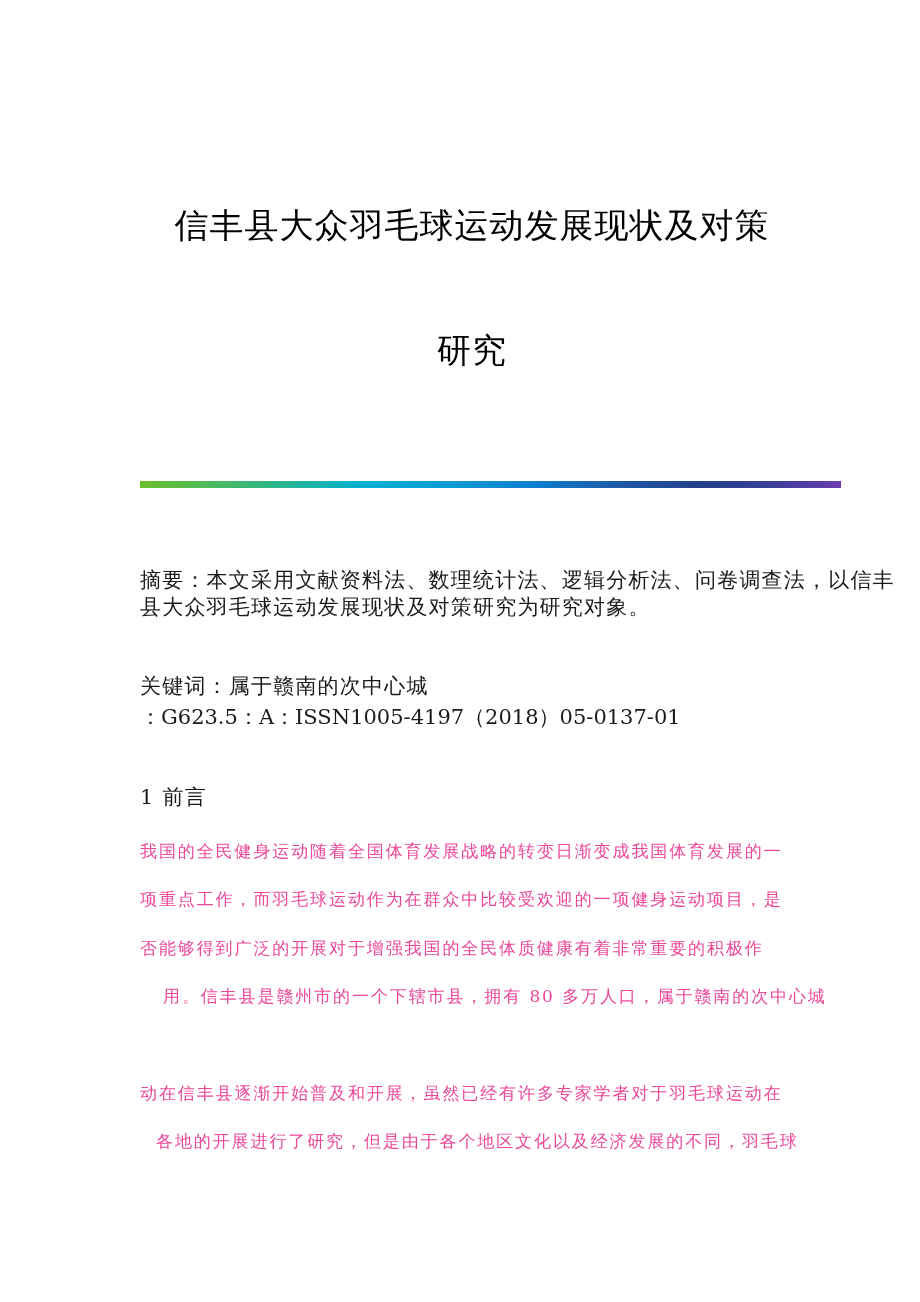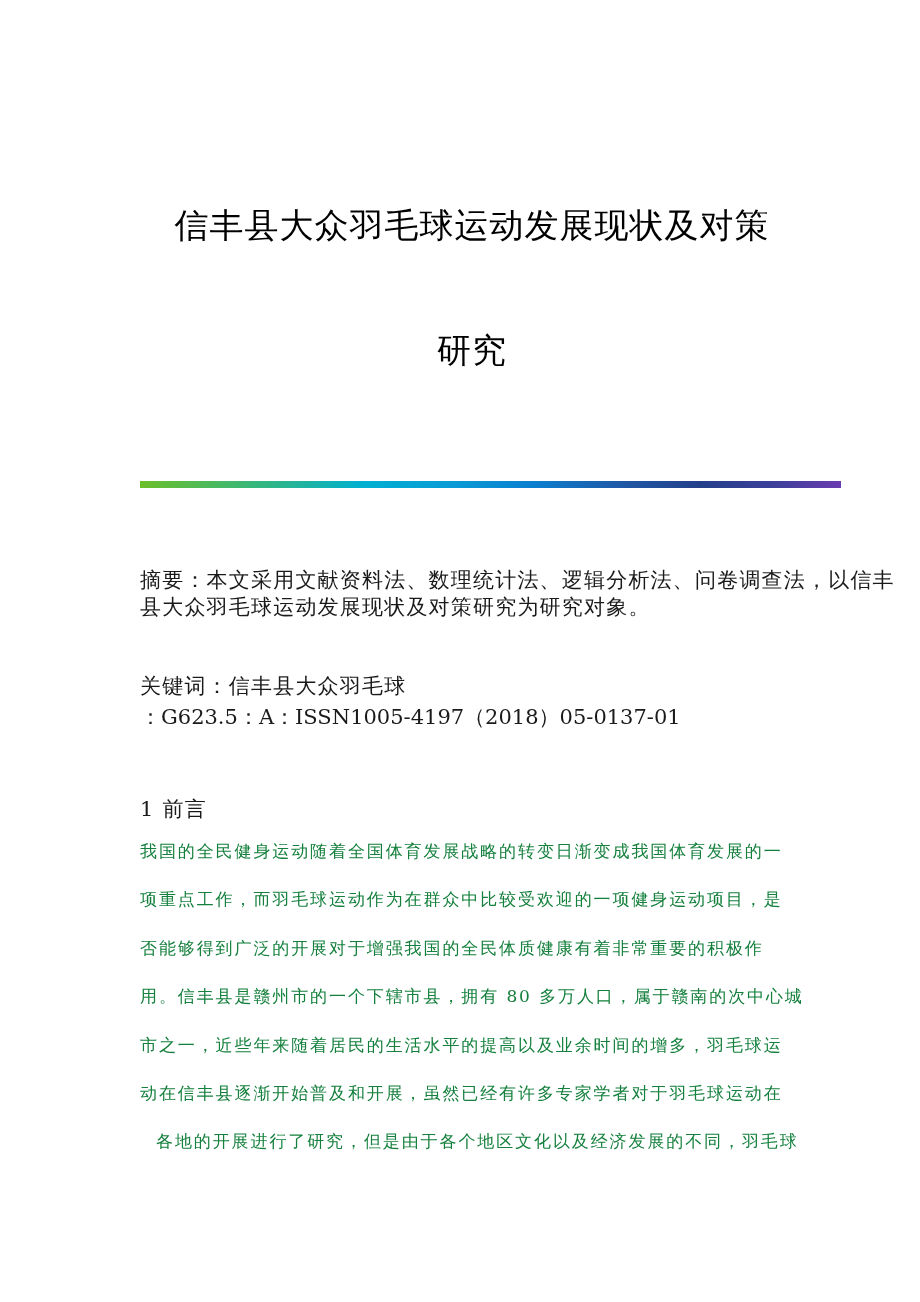--- a/index.html
+++ b/index.html
@@ -62,44 +62,43 @@
       color: #1a1a1a;
       letter-spacing: 1.2px;
     }
     .body-line {
       position: absolute;
       left: 140px;
       width: 640px;
       font-size: 17px;
       line-height: 22px;
       white-space: nowrap;
-      color: #15803d;
+      color: #ec4899;
       letter-spacing: 1.9px;
     }
   </style>
 </head>
 <body>
 
 <div class="page">
 
   <h1 class="title line1">信丰县大众羽毛球运动发展现状及对策</h1>
   <h1 class="title line2">研究</h1>
 
   <div class="divider"></div>
 
   <div class="text-line" style="top:569px;">摘要：本文采用文献资料法、数理统计法、逻辑分析法、问卷调查法，以信丰</div>
   <div class="text-line" style="top:596px;">县大众羽毛球运动发展现状及对策研究为研究对象。</div>
 
-  <div class="text-line" style="top:675px;">关键词：信丰县大众羽毛球</div>
+  <div class="text-line" style="top:675px;">关键词：属于赣南的次中心城</div>
 
   <div class="text-line" style="top:706px; letter-spacing:0px;">：G623.5：A：ISSN1005-4197（2018）05-0137-01</div>
 
-  <div class="text-line" style="top:786px;margin-top:12px;">1 前言</div>
+  <div class="text-line" style="top:786px;">1 前言</div>
 
   <div class="body-line" style="top:840px;">我国的全民健身运动随着全国体育发展战略的转变日渐变成我国体育发展的一</div>
   <div class="body-line" style="top:888px;">项重点工作，而羽毛球运动作为在群众中比较受欢迎的一项健身运动项目，是</div>
   <div class="body-line" style="top:937px;">否能够得到广泛的开展对于增强我国的全民体质健康有着非常重要的积极作</div>
-  <div class="body-line" style="top:985px;">用。信丰县是赣州市的一个下辖市县，拥有 80 多万人口，属于赣南的次中心城</div>
-  <div class="body-line" style="top:1034px;">市之一，近些年来随着居民的生活水平的提高以及业余时间的增多，羽毛球运</div>
+  <div class="body-line" style="top:985px;margin-left:23px;">用。信丰县是赣州市的一个下辖市县，拥有 80 多万人口，属于赣南的次中心城</div>
   <div class="body-line" style="top:1082px;">动在信丰县逐渐开始普及和开展，虽然已经有许多专家学者对于羽毛球运动在</div>
   <div class="body-line" style="top:1130px;margin-left:16px;">各地的开展进行了研究，但是由于各个地区文化以及经济发展的不同，羽毛球</div>
 
 </div>
 
 </body></html>

